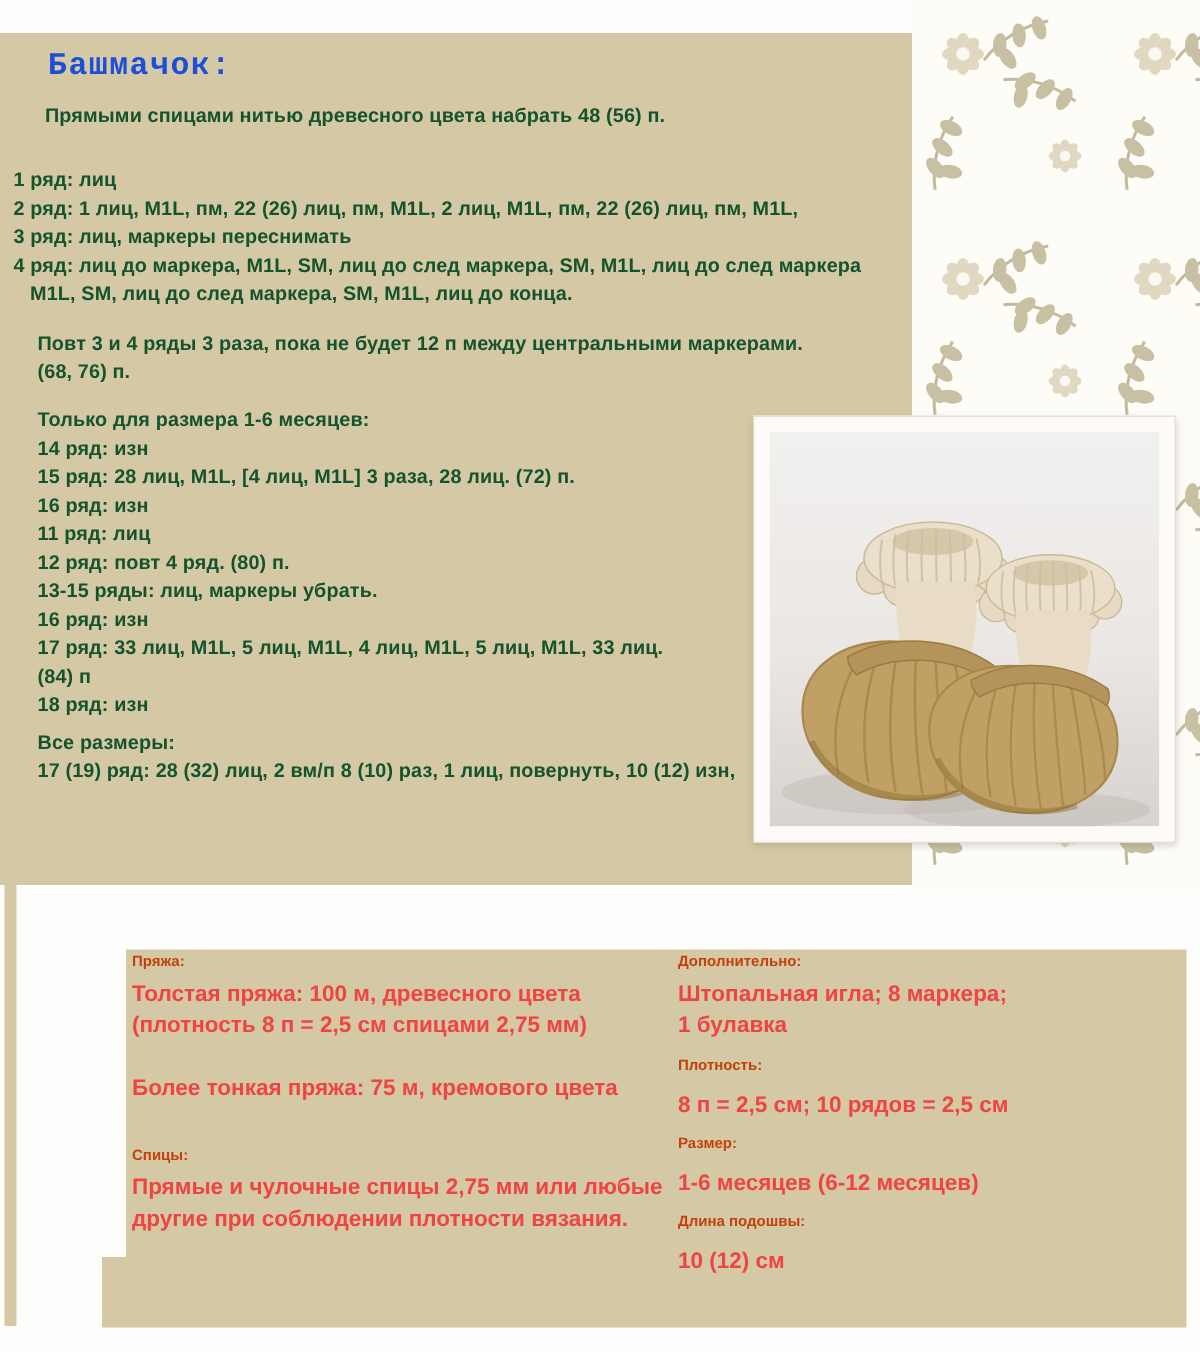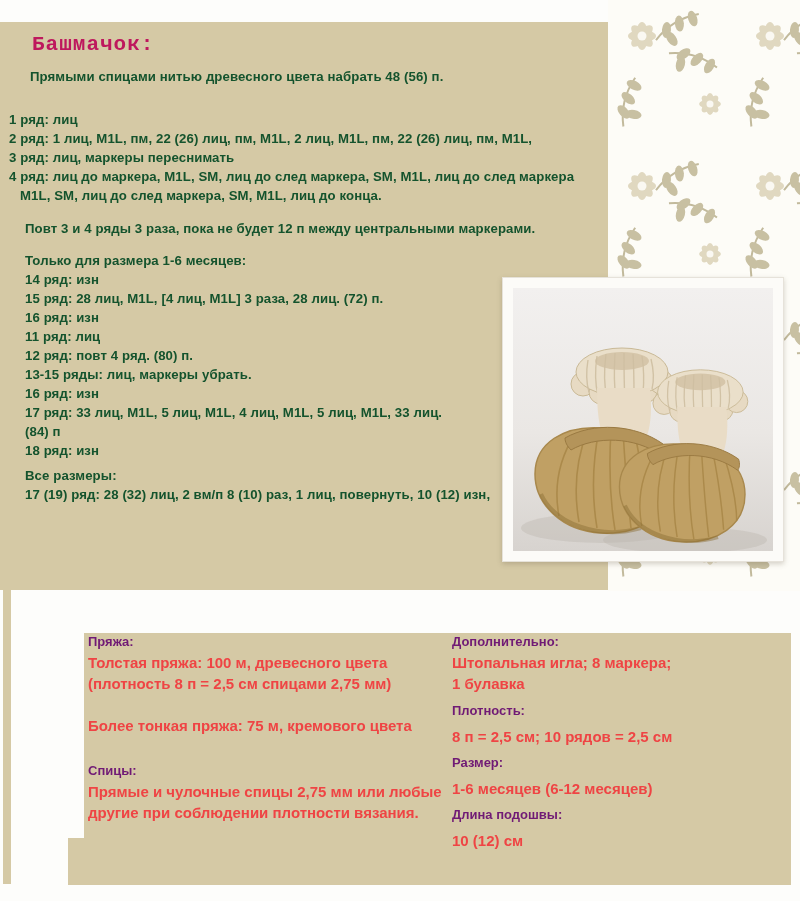--- a/index.html
+++ b/index.html
@@ -9,21 +9,21 @@
     font-family:"Liberation Sans",sans-serif;
   }
   
   .top-panel{
     position:absolute;left:0;top:22px;width:608px;height:568px;
     background:#d5c9a5;overflow:hidden;
   }
   .doc-title{
     margin:11px 0 0 32px;
     font-family:"Liberation Mono","DejaVu Sans Mono",monospace;
-    font-weight:700;font-size:21px;letter-spacing:1px;color:#be185d;
+    font-weight:700;font-size:21px;letter-spacing:1px;color:#1d4ed8;
     line-height:24px;white-space:nowrap;
   }
   .t{
     font-size:13.2px;font-weight:700;color:#14532d;
     line-height:19px;white-space:nowrap;letter-spacing:.1px;
   }
   .ml9{margin-left:9px}.ml20{margin-left:20px}.ml25{margin-left:25px}
   .ml30{margin-left:30px}
   .mt6{margin-top:6px}.mt8{margin-top:8px}.mt10{margin-top:10px}
   .mt13{margin-top:13px}.mt14{margin-top:14px}.mt24{margin-top:24px}
@@ -36,21 +36,21 @@
     padding:10px;box-shadow:0 2px 5px rgba(90,80,60,.25);
   }
   .photo-inner{width:260px;height:263px;overflow:hidden;}
   
   .strip-left{position:absolute;left:3px;top:590px;width:8px;height:294px;background:#d5c9a5;}
   .bottom-box{position:absolute;left:84px;top:633px;width:707px;height:205px;background:#d5c9a5;}
   .bottom-ped{position:absolute;left:68px;top:838px;width:723px;height:47px;background:#d5c9a5;}
   .col-left{position:absolute;left:88px;top:631px;width:360px;}
   .col-right{position:absolute;left:452px;top:631px;width:335px;}
   .b{font-size:15px;font-weight:700;color:#ef4444;line-height:21px;white-space:nowrap;}
-  .bh{font-size:13px;font-weight:700;color:#701a75;line-height:21px;white-space:nowrap;}
+  .bh{font-size:10px;font-weight:700;color:#c2410c;line-height:21px;white-space:nowrap;}
   .sp21{margin-top:21px}
   .rg5{margin-top:5px}.rg6{margin-top:6px}
 </style>
 </head>
 <body>
 
 <div class="page">
 
   <div class="floral-wrap">
     <svg width="192" height="591" viewBox="0 0 192 591">
@@ -88,20 +88,21 @@
     <div class="doc-title">Башмачок:</div>
     <div class="t ml30 mt10">Прямыми спицами нитью древесного цвета набрать 48 (56) п.</div>
 
     <div class="t ml9 mt24">1 ряд:  лиц</div>
     <div class="t ml9">2 ряд:  1 лиц, M1L, пм, 22 (26) лиц, пм, M1L, 2 лиц, M1L, пм, 22 (26) лиц, пм, M1L,</div>
     <div class="t ml9">3 ряд:  лиц, маркеры переснимать</div>
     <div class="t ml9">4 ряд:  лиц до маркера, M1L, SM, лиц до след маркера, SM, M1L, лиц до след маркера</div>
     <div class="t ml20">M1L, SM, лиц до след маркера, SM, M1L, лиц до конца.</div>
 
     <div class="t ml25 mt14">Повт  3 и 4 ряды 3 раза, пока не будет 12 п между центральными маркерами.</div>
+    <div class="t ml25">(68, 76) п.</div>
 
     <div class="t ml25 mt13">Только для размера 1-6 месяцев:</div>
     <div class="t ml25">14 ряд:  изн</div>
     <div class="t ml25">15 ряд: 28 лиц, M1L, [4 лиц, M1L] 3 раза, 28 лиц. (72) п.</div>
     <div class="t ml25">16 ряд:  изн</div>
 
     <div class="t ml25">11 ряд:  лиц</div>
     <div class="t ml25">12 ряд:  повт 4 ряд. (80) п.</div>
     <div class="t ml25">13-15 ряды:  лиц, маркеры убрать.</div>
     <div class="t ml25">16 ряд:  изн</div>

